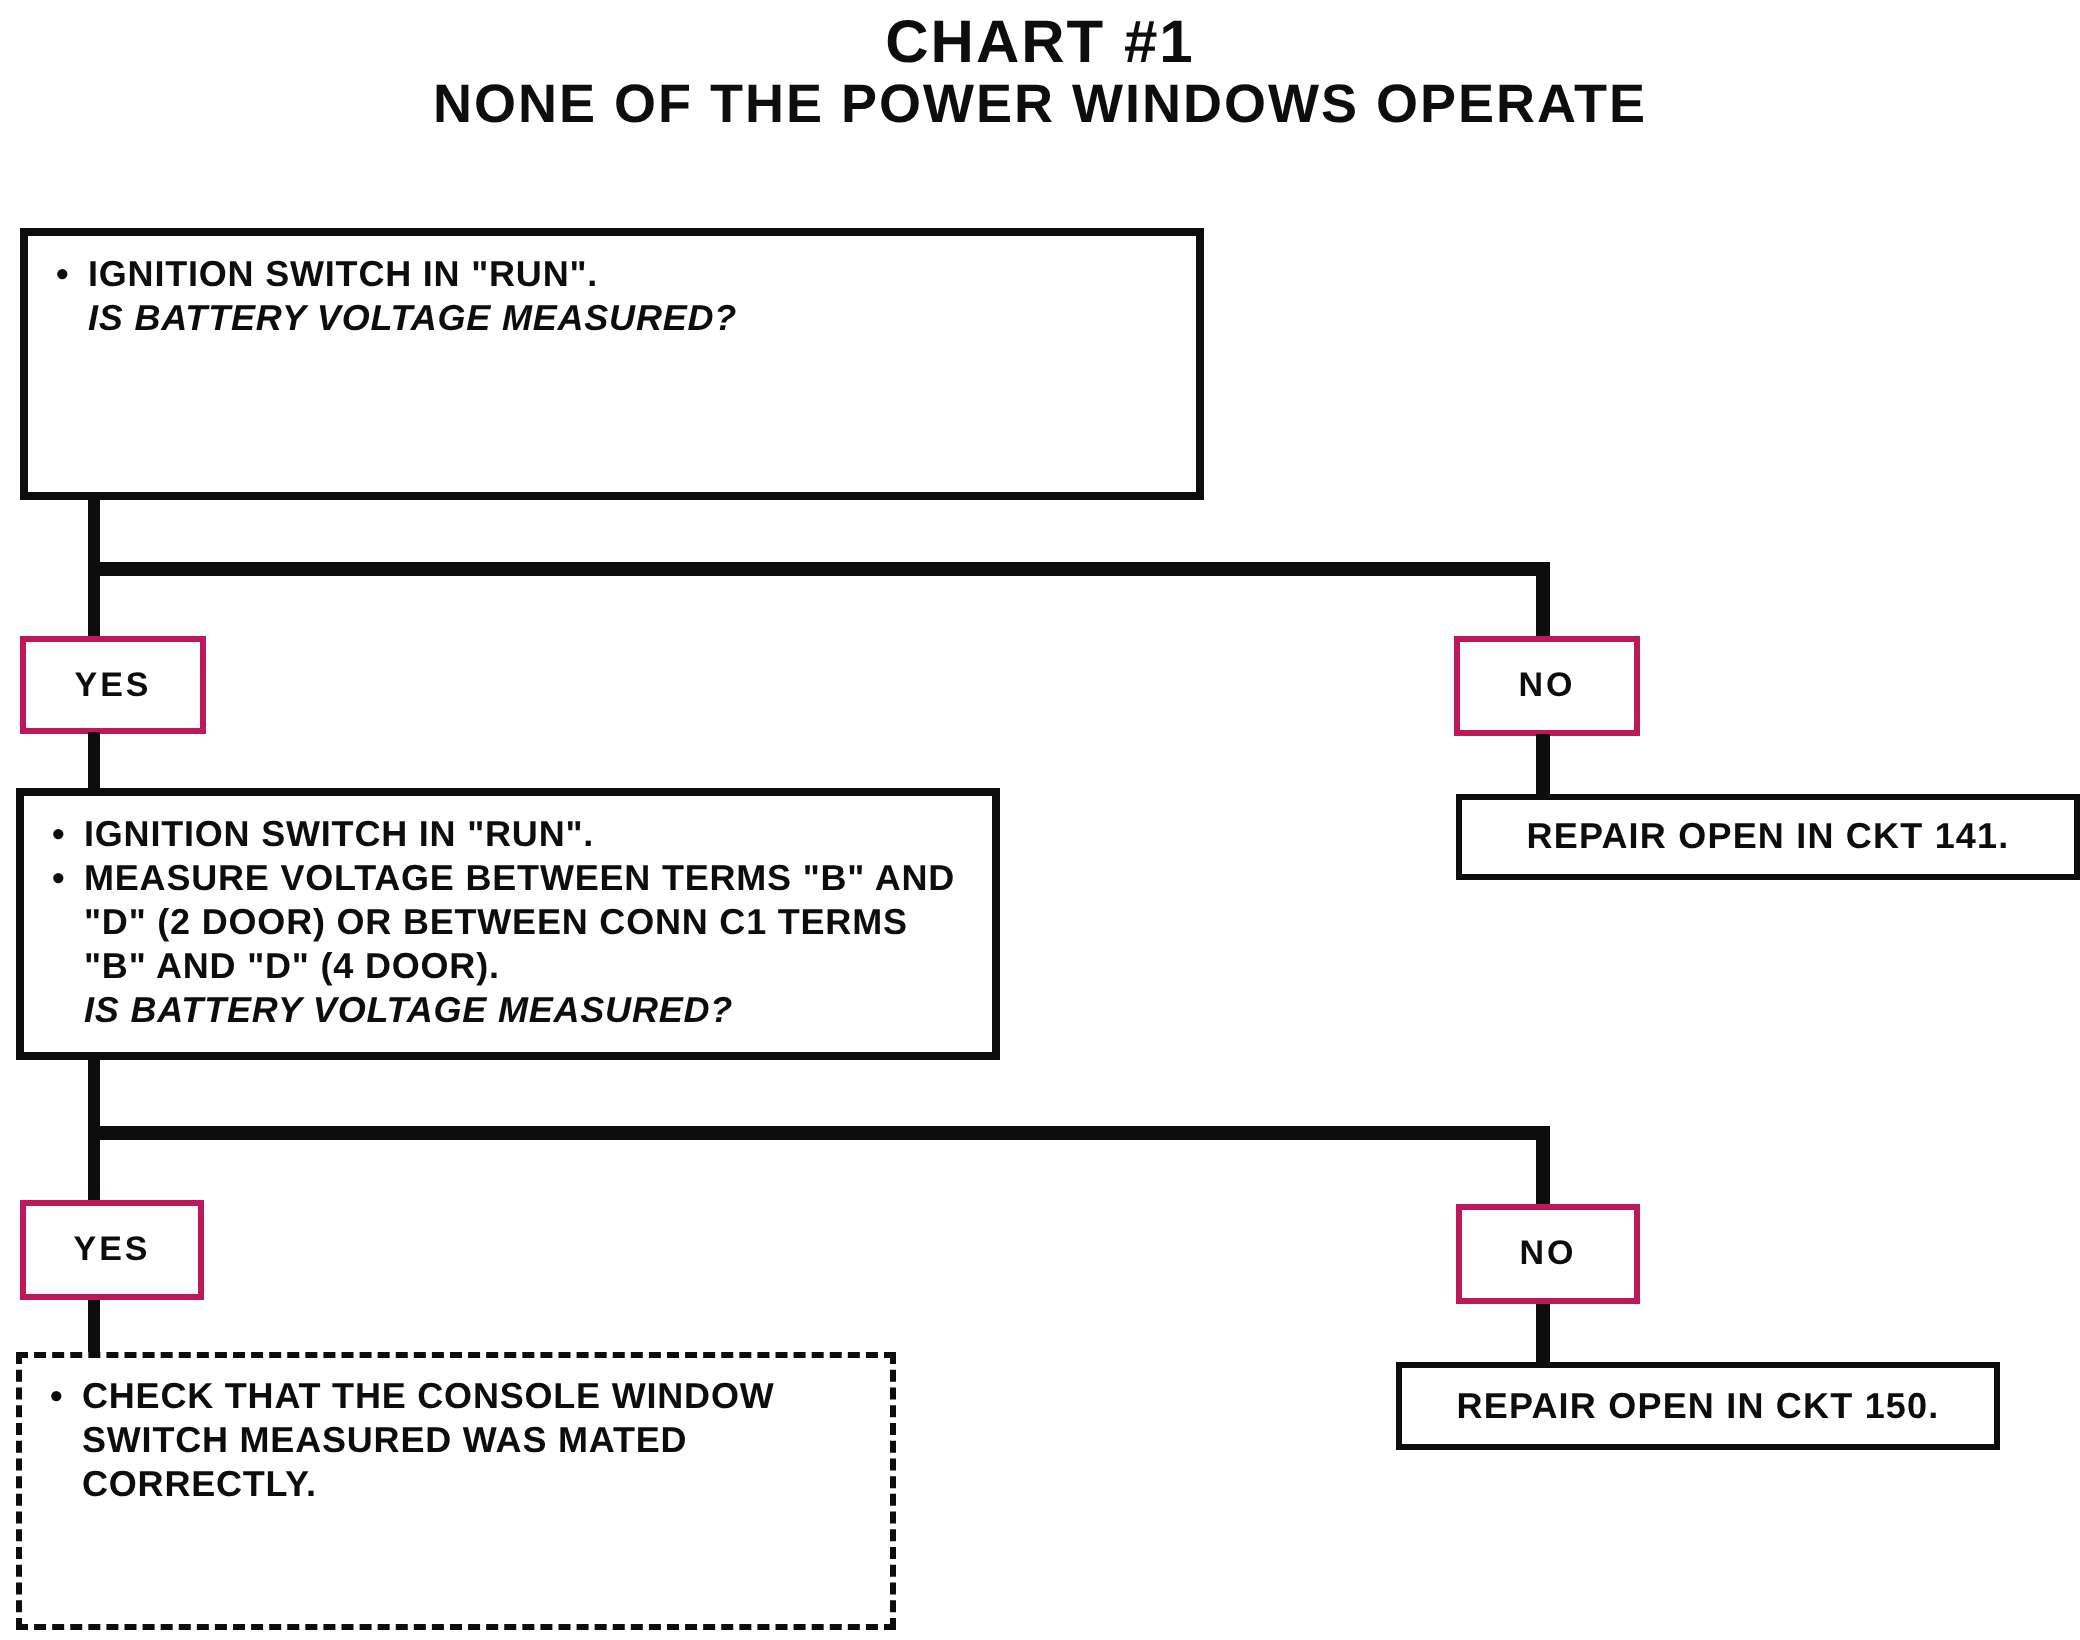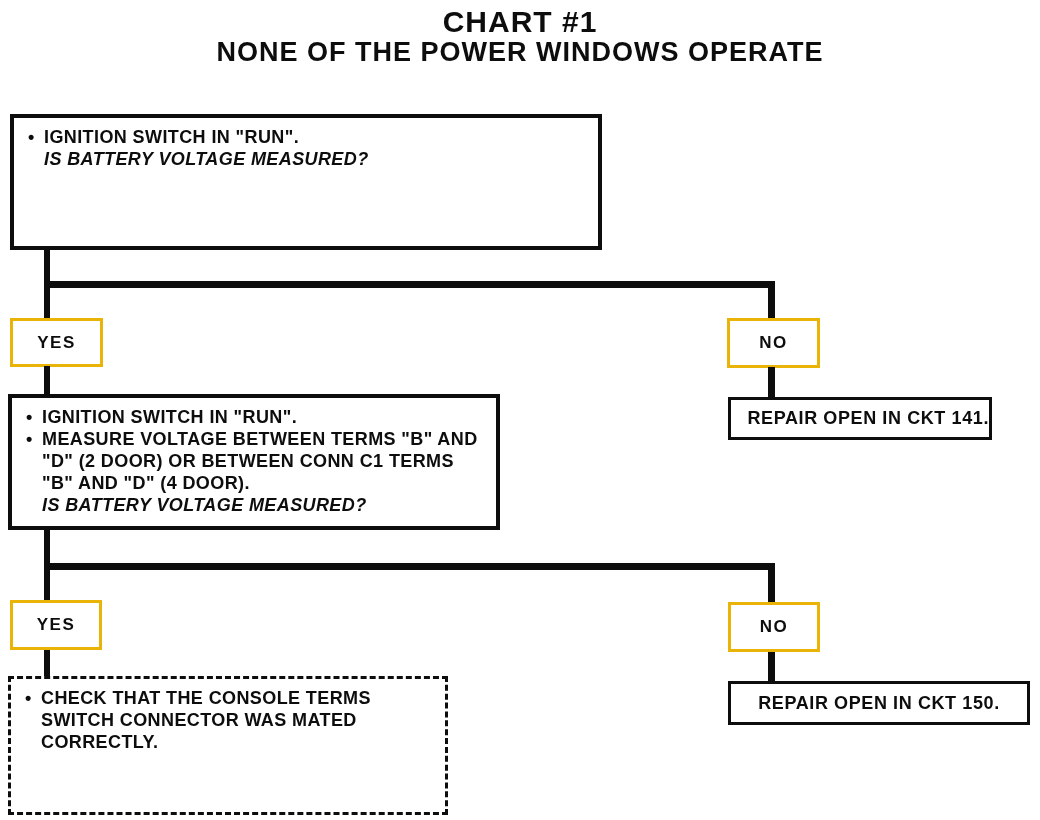--- a/index.html
+++ b/index.html
@@ -56,21 +56,21 @@
     left: 2px;
     top: 0;
   }
   .qline {
     padding-left: 18px;
     font-style: italic;
   }
   .labelbox {
     position: absolute;
     background: #ffffff;
-    border: 3px solid #eab308;
+    border: 3px solid #be185d;
     box-sizing: border-box;
     display: flex;
     align-items: center;
     justify-content: center;
     font-size: 17px;
     letter-spacing: 1.5px;
   }
   .actionbox {
     position: absolute;
     background: #ffffff;
@@ -110,21 +110,21 @@
   <div class="labelbox" style="left:10px; top:318px; width:93px; height:49px;">
     <span>YES</span>
   </div>
   <div class="labelbox" style="left:727px; top:318px; width:93px; height:50px;">
     <span>NO</span>
   </div>
 
   <div class="line" style="left:44px; top:366px; width:6px; height:29px;"></div>
   <div class="line" style="left:768px; top:367px; width:7px; height:31px;"></div>
 
-  <div class="actionbox" style="left:728px; top:397px; width:264px; height:43px;justify-content:flex-end;">
+  <div class="actionbox" style="left:728px; top:397px; width:312px; height:43px;">
     <span>REPAIR OPEN IN CKT 141.</span>
   </div>
 
   <div class="flowbox" style="left:8px; top:394px; width:492px; min-height:133px;">
     <div class="bullet dot">
       <span>IGNITION SWITCH IN "RUN".</span>
     </div>
     <div class="bullet dot">
       <span>MEASURE VOLTAGE BETWEEN TERMS "B" AND "D" (2 DOOR) OR BETWEEN CONN C1 TERMS "B" AND "D" (4 DOOR).</span>
     </div>
@@ -138,23 +138,23 @@
   <div class="labelbox" style="left:10px; top:600px; width:92px; height:50px;">
     <span>YES</span>
   </div>
   <div class="labelbox" style="left:728px; top:602px; width:92px; height:50px;">
     <span>NO</span>
   </div>
 
   <div class="line" style="left:44px; top:650px; width:6px; height:26px;"></div>
   <div class="line" style="left:768px; top:652px; width:7px; height:29px;"></div>
 
-  <div class="actionbox" style="left:728px; top:681px; width:302px; height:44px;">
+  <div class="actionbox" style="left:698px; top:681px; width:302px; height:44px;">
     <span>REPAIR OPEN IN CKT 150.</span>
   </div>
 
   <div class="flowbox dashed" style="left:8px; top:676px; width:440px; min-height:139px;">
     <div class="bullet dot">
-      <span>CHECK THAT THE CONSOLE TERMS SWITCH CONNECTOR WAS MATED CORRECTLY.</span>
+      <span>CHECK THAT THE CONSOLE WINDOW SWITCH MEASURED WAS MATED CORRECTLY.</span>
     </div>
   </div>
 
 </div>
 
 </body></html>

